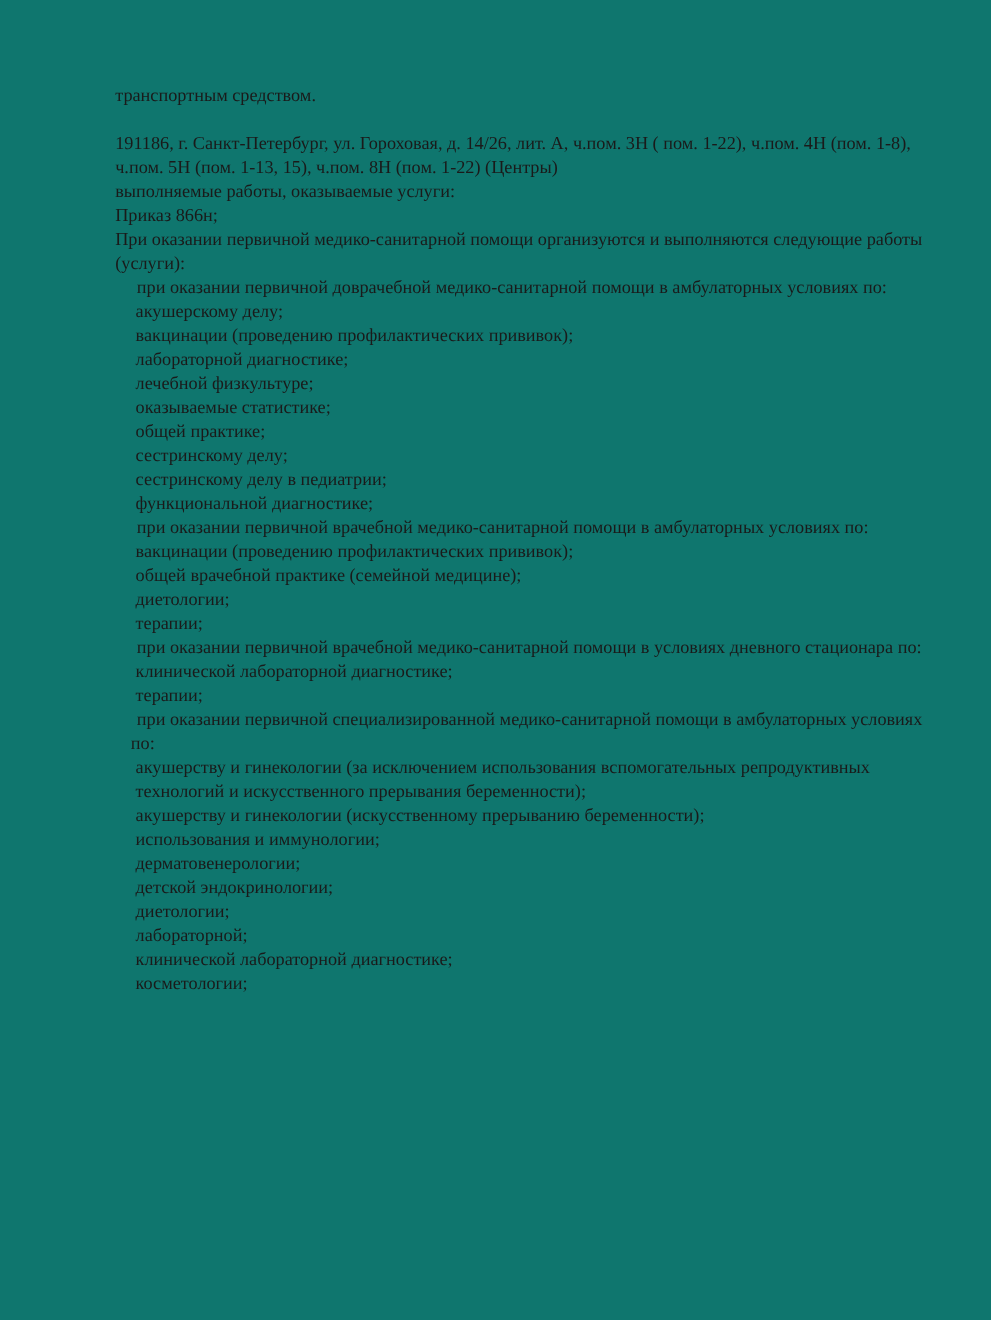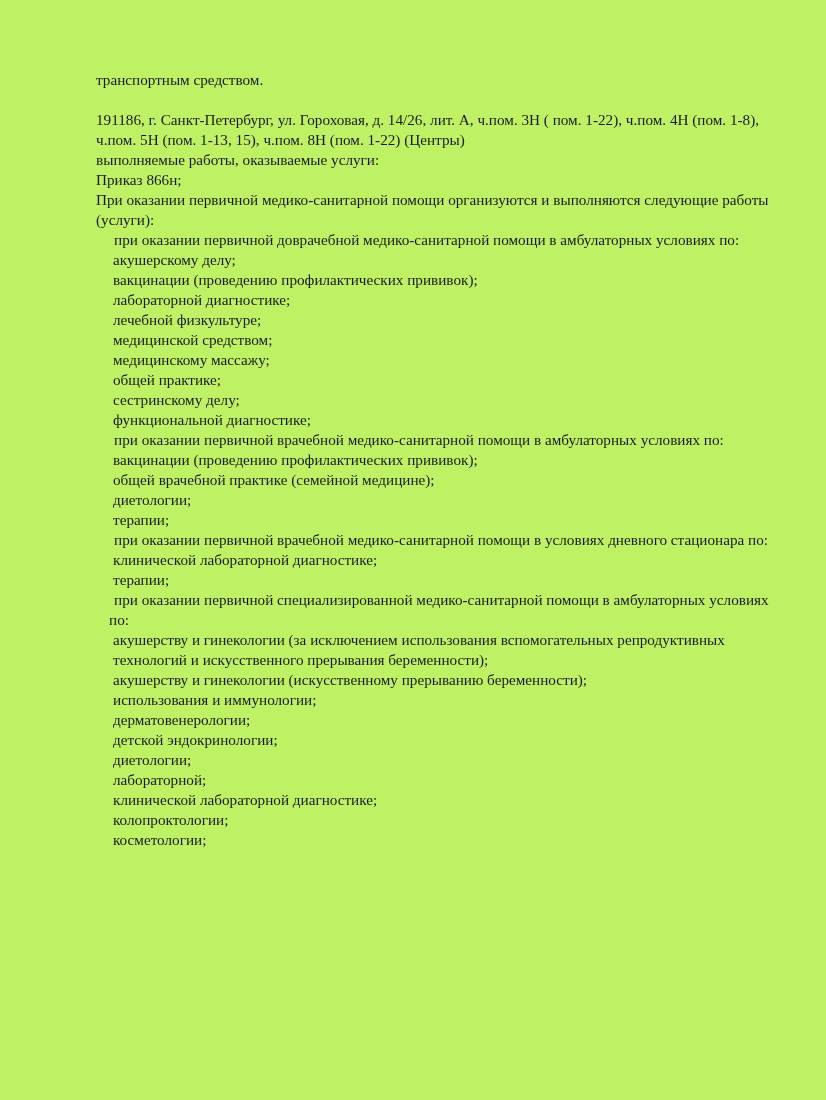--- a/index.html
+++ b/index.html
@@ -12,21 +12,21 @@
     width: 826px;
     height: 1100px;
     font-family: "Liberation Serif", "DejaVu Serif", serif;
     color: #1a1a1a;
     -webkit-font-smoothing: antialiased;
   }
   .page {
     position: relative;
     width: 826px;
     height: 1100px;
-    background: #bef264;
+    background: #0f766e;
     box-sizing: border-box;
     padding: 70px 46px 0 96px;
     font-family: Liberation Serif, serif;
   }
   .doc-body {
     font-size: 15.2px;
     line-height: 20px;
     text-align: left;
     width: 686px;
   }
@@ -54,38 +54,37 @@
       <div class="spacer"></div>
       <p class="para lvl0">191186, г. Санкт-Петербург, ул. Гороховая, д. 14/26, лит. А, ч.пом. 3Н ( пом. 1-22), ч.пом. 4Н (пом. 1-8), ч.пом. 5Н (пом. 1-13, 15), ч.пом. 8Н (пом. 1-22) (Центры)</p>
       <p class="para lvl0">выполняемые работы, оказываемые услуги:</p>
       <p class="para lvl0">Приказ 866н;</p>
       <p class="para lvl0">При оказании первичной медико-санитарной помощи организуются и выполняются следующие работы (услуги):</p>
       <p class="para lvl1">при оказании первичной доврачебной медико-санитарной помощи в амбулаторных условиях по:</p>
       <p class="para lvl2">акушерскому делу;</p>
       <p class="para lvl2">вакцинации (проведению профилактических прививок);</p>
       <p class="para lvl2">лабораторной диагностике;</p>
       <p class="para lvl2">лечебной физкультуре;</p>
-      <p class="para lvl2">медицинской средством;</p>
-      <p class="para lvl2">медицинскому массажу;</p>
+      <p class="para lvl2">оказываемые статистике;</p>
       <p class="para lvl2">общей практике;</p>
       <p class="para lvl2">сестринскому делу;</p>
+      <p class="para lvl2">сестринскому делу в педиатрии;</p>
       <p class="para lvl2">функциональной диагностике;</p>
       <p class="para lvl1">при оказании первичной врачебной медико-санитарной помощи в амбулаторных условиях по:</p>
       <p class="para lvl2">вакцинации (проведению профилактических прививок);</p>
       <p class="para lvl2">общей врачебной практике (семейной медицине);</p>
       <p class="para lvl2">диетологии;</p>
       <p class="para lvl2">терапии;</p>
       <p class="para lvl1">при оказании первичной врачебной медико-санитарной помощи в условиях дневного стационара по:</p>
       <p class="para lvl2">клинической лабораторной диагностике;</p>
       <p class="para lvl2">терапии;</p>
       <p class="para lvl1">при оказании первичной специализированной медико-санитарной помощи в амбулаторных условиях по:</p>
       <p class="para lvl2">акушерству и гинекологии (за исключением использования вспомогательных репродуктивных технологий и искусственного прерывания беременности);</p>
       <p class="para lvl2">акушерству и гинекологии (искусственному прерыванию беременности);</p>
       <p class="para lvl2">использования и иммунологии;</p>
       <p class="para lvl2">дерматовенерологии;</p>
       <p class="para lvl2">детской эндокринологии;</p>
       <p class="para lvl2">диетологии;</p>
       <p class="para lvl2">лабораторной;</p>
       <p class="para lvl2">клинической лабораторной диагностике;</p>
-      <p class="para lvl2">колопроктологии;</p>
       <p class="para lvl2">косметологии;</p>
     </div>
 </div>
 
 </body></html>

